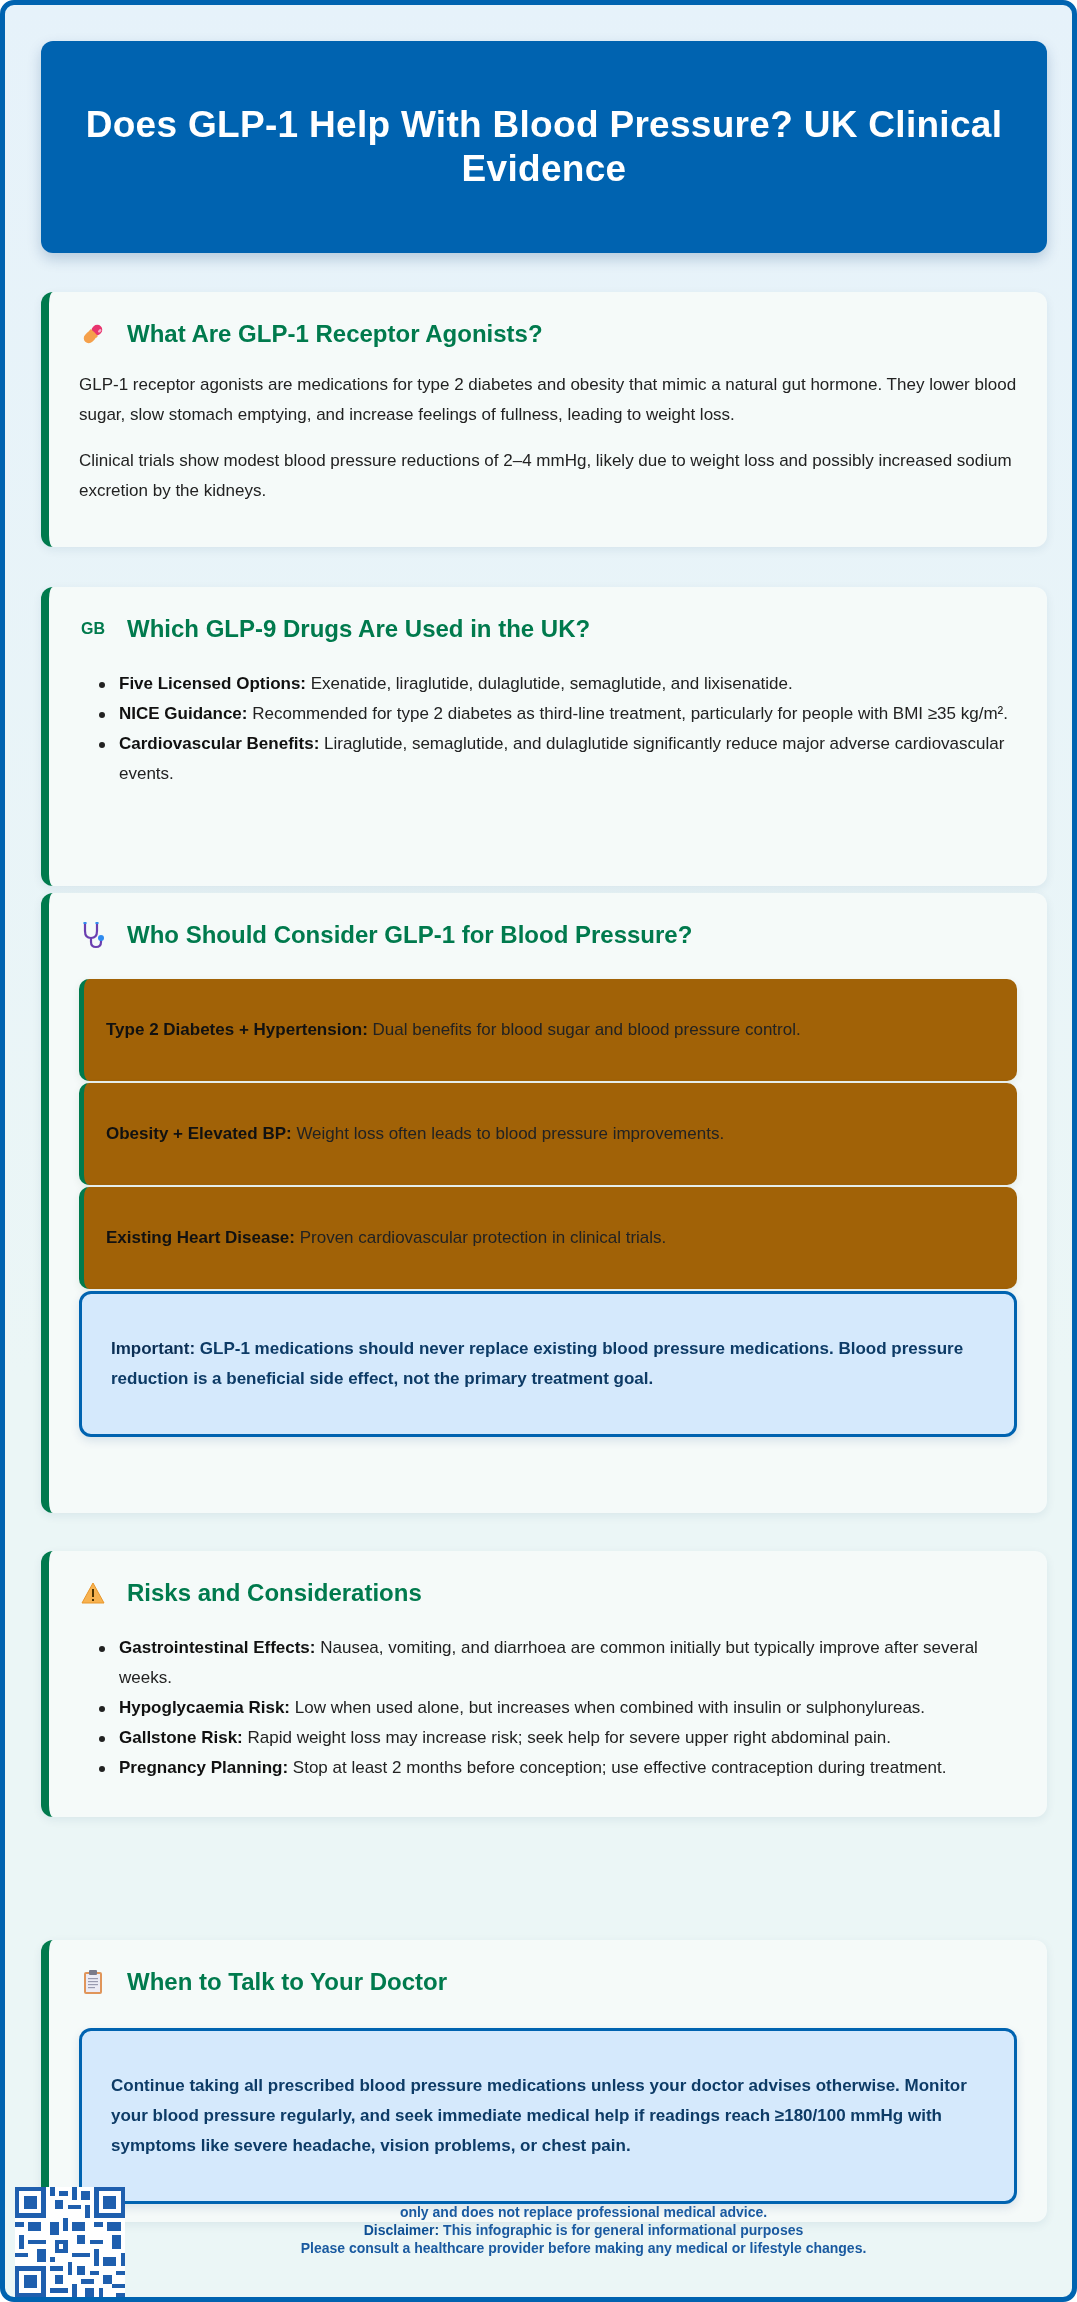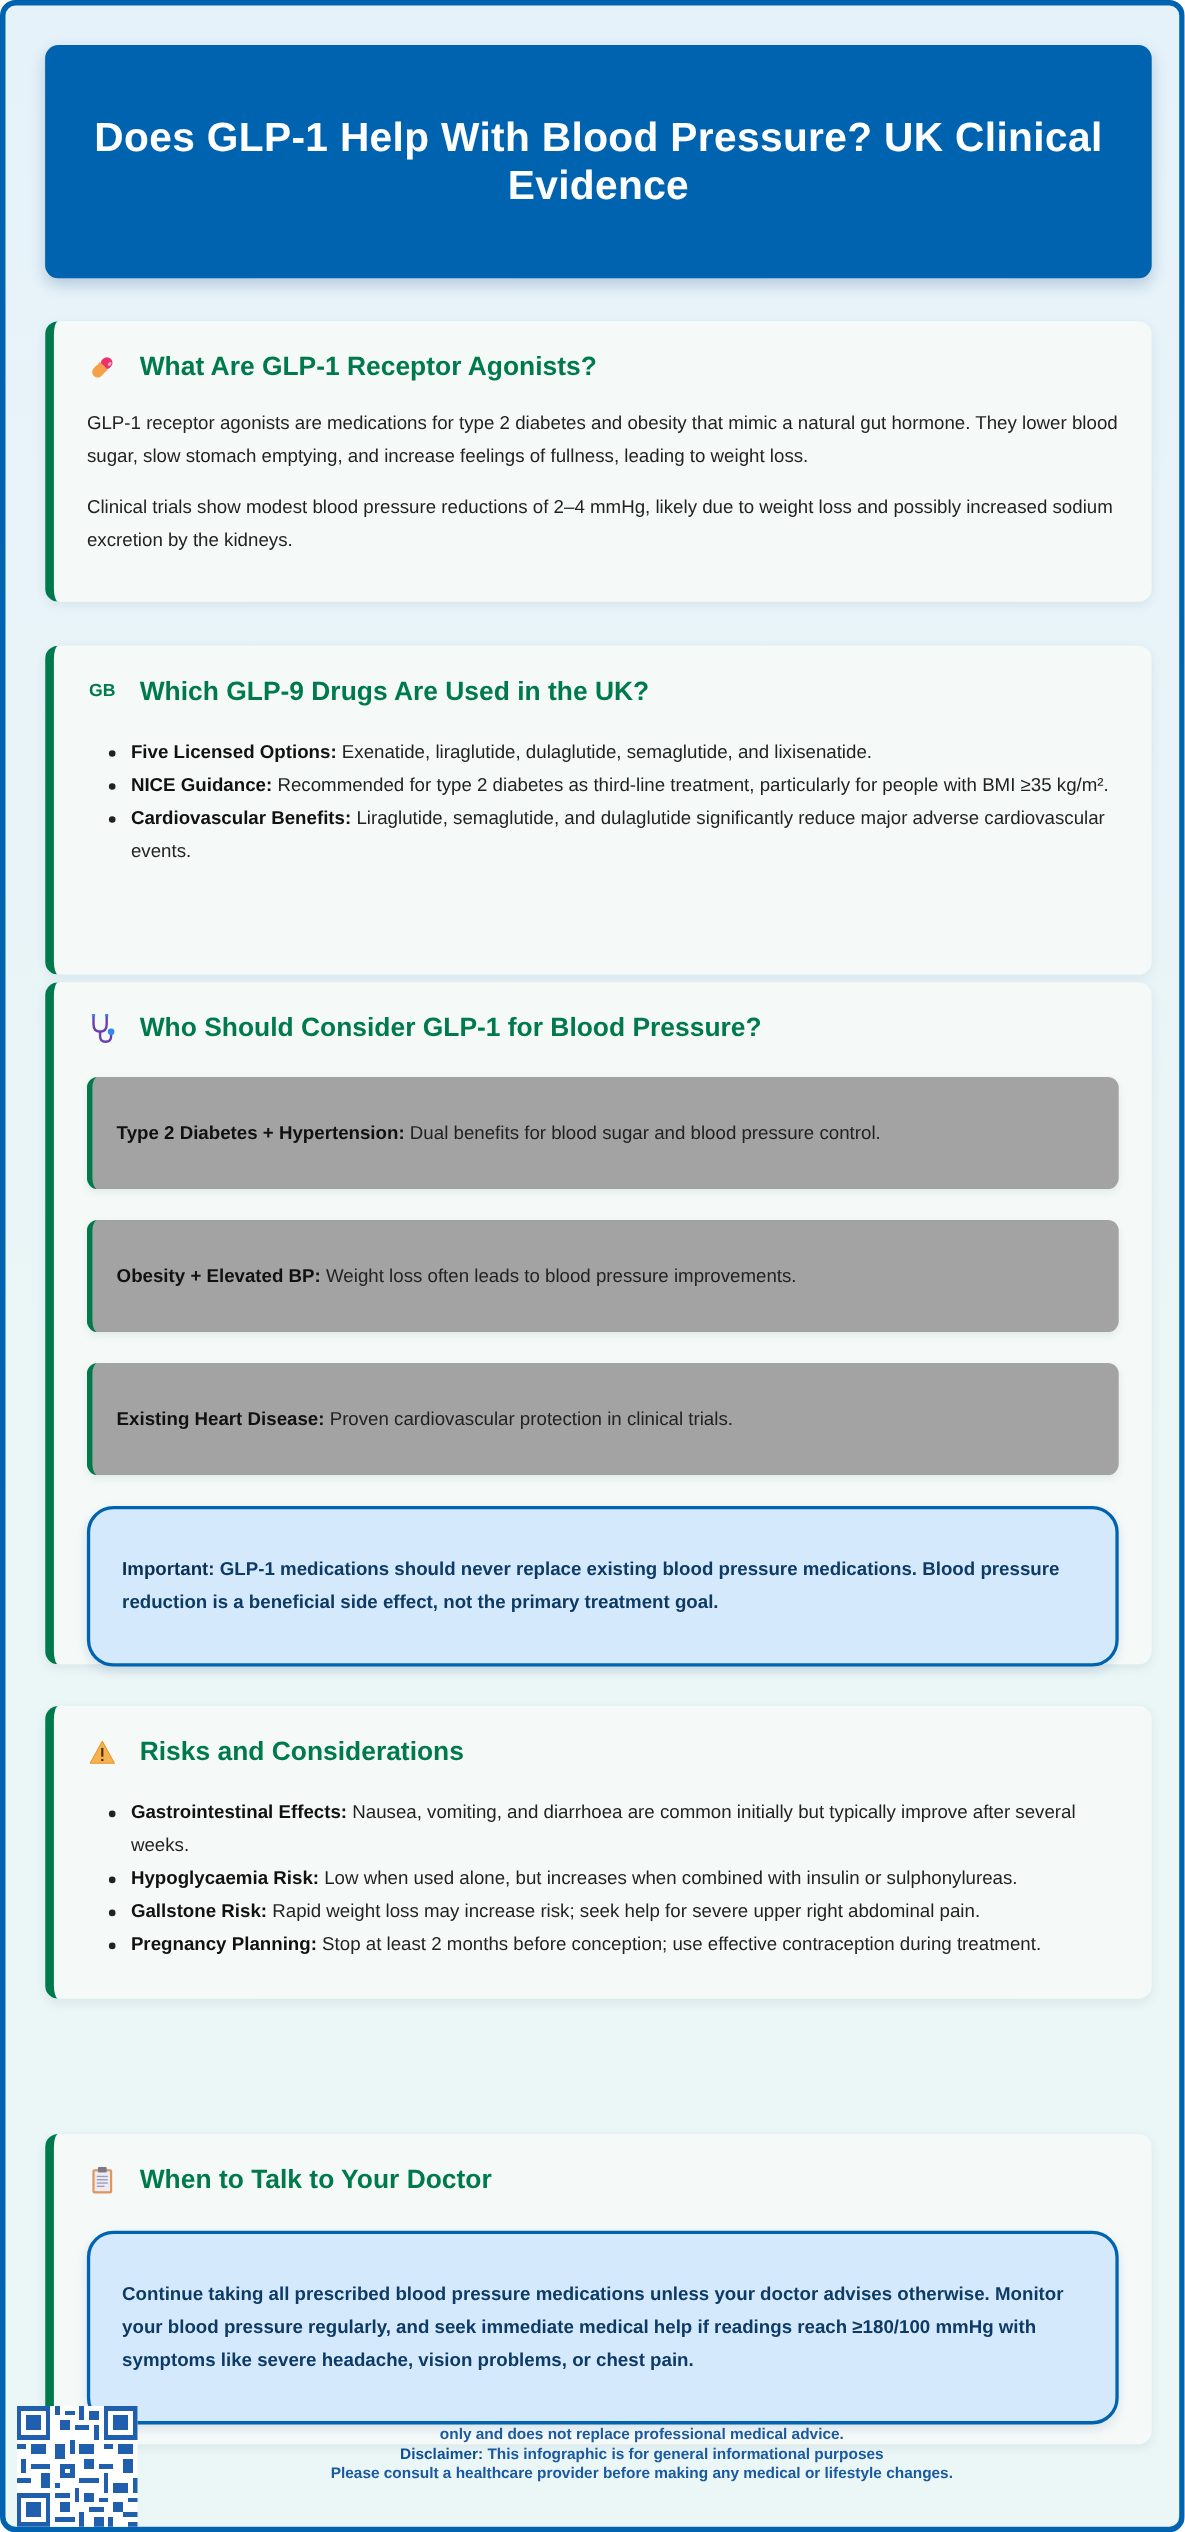--- a/index.html
+++ b/index.html
@@ -55,30 +55,30 @@
   }
   .card li {
     color: #222; font-size: 17px; line-height: 30px; position: relative;
   }
   .card li::before {
     content: ""; position: absolute; left: -20px; top: 13px;
     width: 6px; height: 6px; border-radius: 50%; background: #222;
   }
   .card b { color: #111; }
   .green-box {
-    background: #a3a3a3; border-left: 5px solid #007a4d;
+    background: #a16207; border-left: 5px solid #007a4d;
     border-radius: 10px; height: 102px;
     box-shadow: 0 3px 8px rgba(0,70,40,0.08);
     display: flex; align-items: center; padding-left: 22px;
-    margin-bottom: 28px;
+    margin-bottom: 2px;
     font-size: 17px; color: #222;
   }
   .blue-box {
     background: #d5e9fc; border: 3px solid #0063b0;
-    border-radius: 24px;
+    border-radius: 12px;
     box-shadow: 0 4px 10px rgba(0,60,120,0.12);
     display: flex; align-items: center;
     padding: 0 28px 0 29px;
     color: #0d3b66; font-size: 17px; font-weight: bold; line-height: 30px;
   }
   .footer {
     position: absolute; left: 0; top: 2170px; width: 1077px; height: 130px;
   }
   .qr {
     position: absolute; left: 10px; top: 12px; width: 110px; height: 110px;

